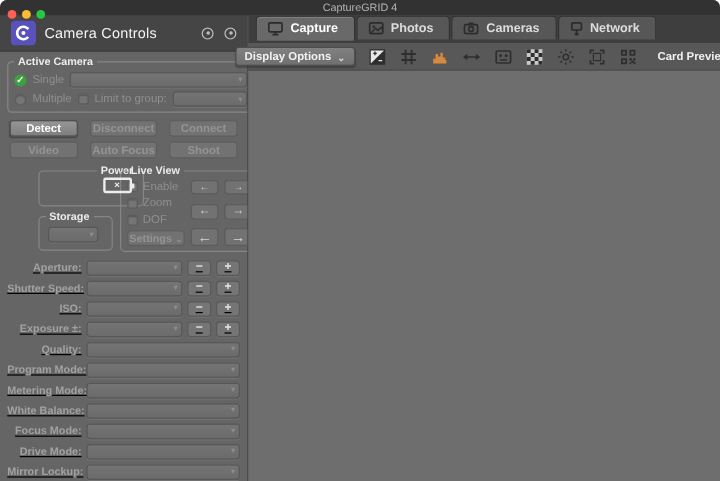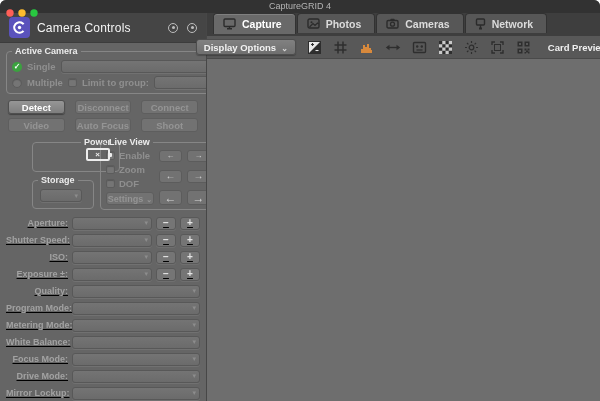--- a/index.html
+++ b/index.html
@@ -22,21 +22,21 @@
   .hdr-icons { margin-left:auto; display:flex; gap:9px; }
   .gear { width:10px; height:10px; border:1px solid #bdbdbd; border-radius:50%; display:flex; align-items:center; justify-content:center; }
   .gear i { width:3px; height:3px; background:#bdbdbd; border-radius:50%; }
 
   .panel-body { flex:1; padding:3px 6px 3px 6px; display:flex; flex-direction:column; overflow:hidden; }
 
   fieldset { border:1px solid #868686; border-radius:4px; padding:1px 5px 4px 5px; }
   legend { font-size:9px; font-weight:bold; color:#ececec; padding:0 3px; }
 
   .dim { color:#8f8f8f; }
-  .lbl { font-size:9.5px; font-weight:bold; white-space:nowrap; }
+  .lbl { font-size:9.5px; font-weight:normal; white-space:nowrap; }
 
   .dd { height:13px; background:linear-gradient(#747474,#6b6b6b); border:1px solid #585858; border-radius:3px; position:relative; box-shadow:0 1px 0 rgba(255,255,255,.08); }
   .dd::after { content:"▾"; position:absolute; right:3px; top:50%; transform:translateY(-54%); font-size:7px; color:#8d8d8d; }
 
   .radio { width:10px; height:10px; border-radius:50%; flex:0 0 10px; }
   .radio.on { background:#3ba23f; color:#fff; font-size:8px; font-weight:bold; display:flex; align-items:center; justify-content:center; line-height:1; }
   .radio.off { background:#757575; border:1px solid #5c5c5c; box-shadow:inset 0 1px 1px rgba(0,0,0,.25); }
   .cb { width:9px; height:9px; border-radius:2px; background:#757575; border:1px solid #5c5c5c; flex:0 0 9px; box-shadow:inset 0 1px 1px rgba(0,0,0,.25); }
 
   .ac-row { display:flex; align-items:center; gap:5px; margin-top:3px; }

